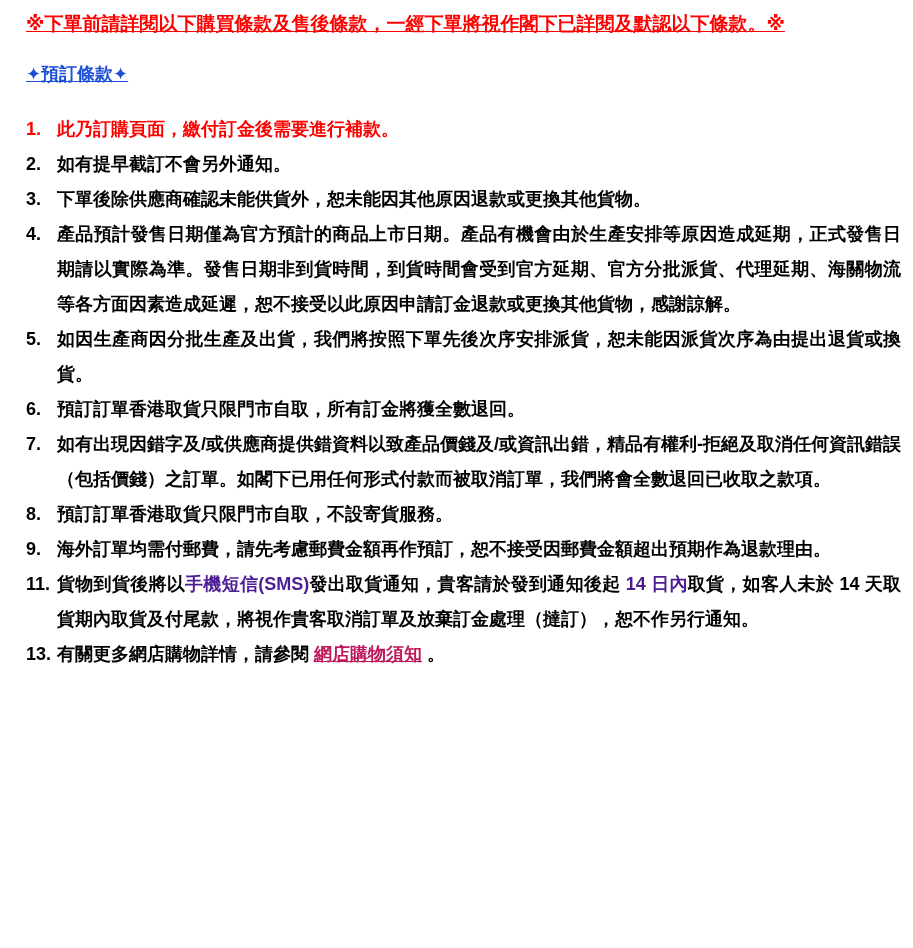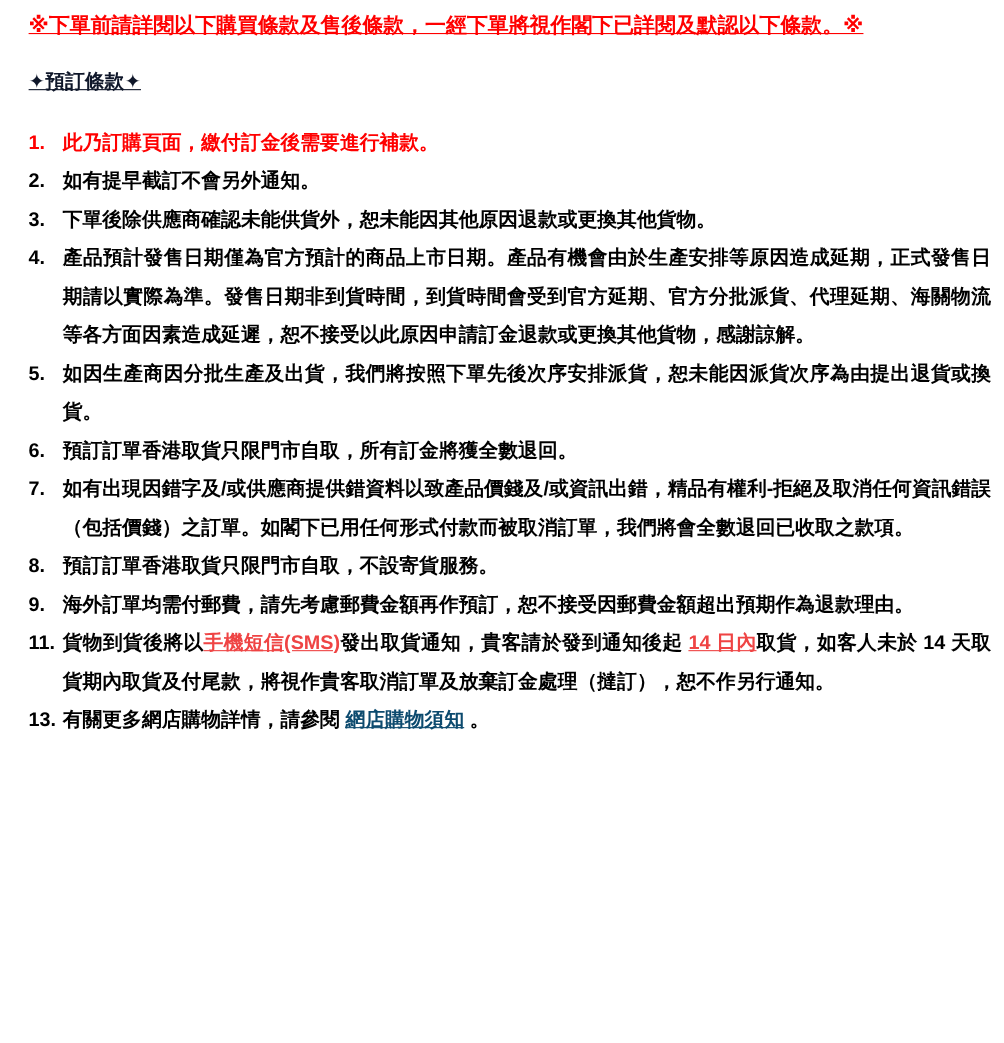--- a/index.html
+++ b/index.html
@@ -18,21 +18,21 @@
     box-sizing: border-box;
   }
   .title {
     color: #ff0000;
     font-size: 19px;
     line-height: 28px;
     text-decoration: underline;
     margin-bottom: 24px;
   }
   .section-heading {
-    color: #0f172a;
+    color: #1d4ed8;
     font-size: 18px;
     line-height: 24px;
     text-decoration: underline;
     margin-bottom: 26px;
   }
   .terms-list {
     font-size: 18px;
   }
   .term-item {
     display: flex;
@@ -46,25 +46,24 @@
   .term-text {
     flex: 1 1 auto;
     line-height: 35px;
     text-align: justify;
     text-justify: inter-ideograph;
   }
   .red {
     color: #ff0000;
   }
   .red-underline {
-    color: #ef4444;
-    text-decoration: underline;
+    color: #4c1d95;
   }
   a.link {
-    color: #0c4a6e;
+    color: #be185d;
     text-decoration: underline;
     cursor: pointer;
   }
 </style>
 </head>
 <body>
 
 <div class="doc">
   <div class="title">※下單前請詳閱以下購買條款及售後條款，一經下單將視作閣下已詳閱及默認以下條款。※</div>
 

